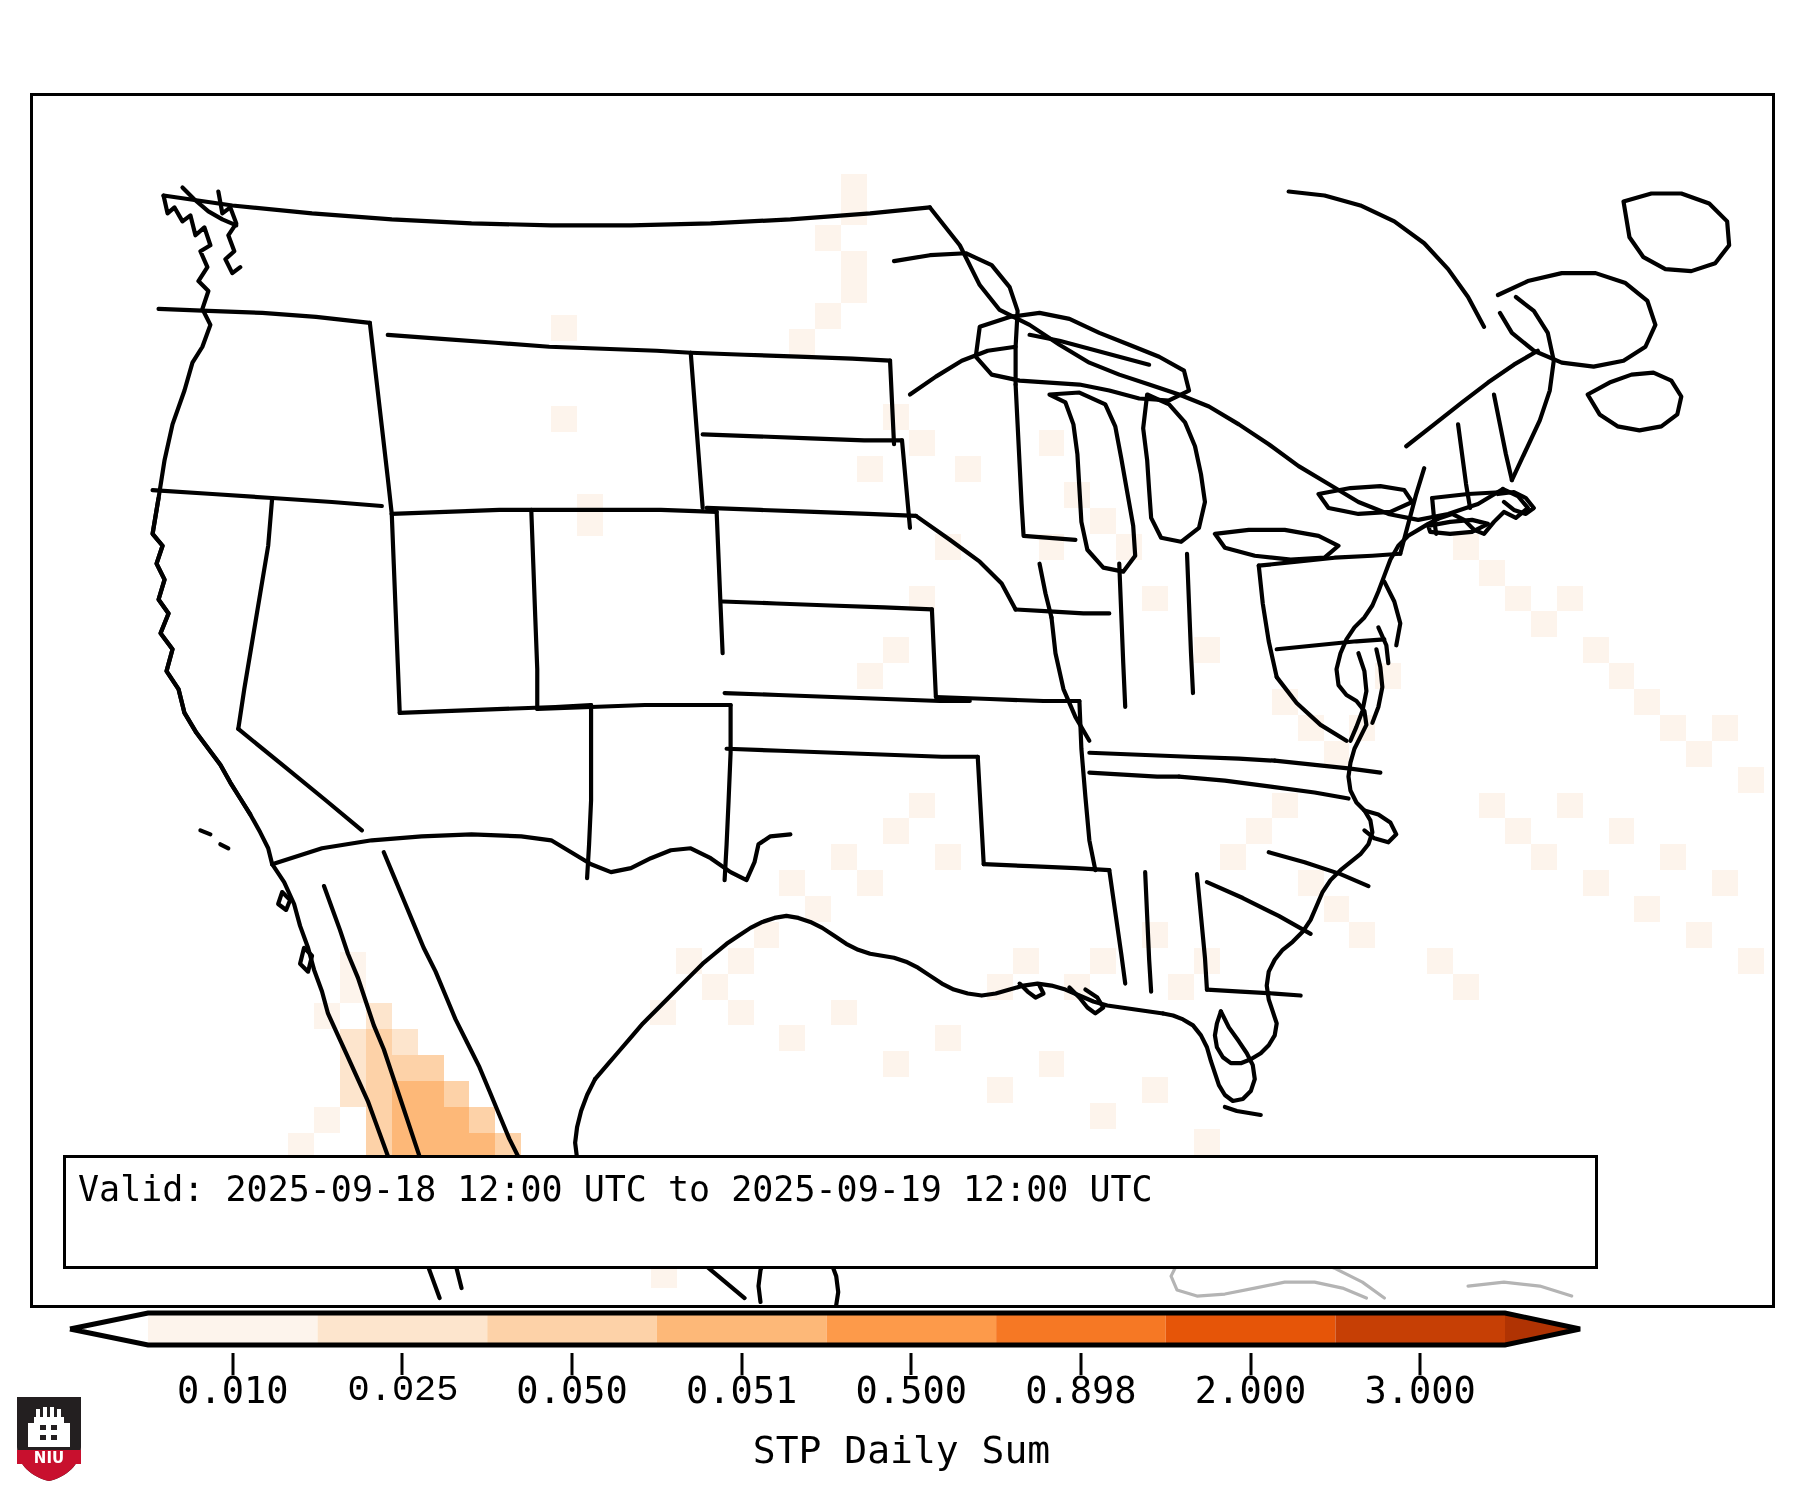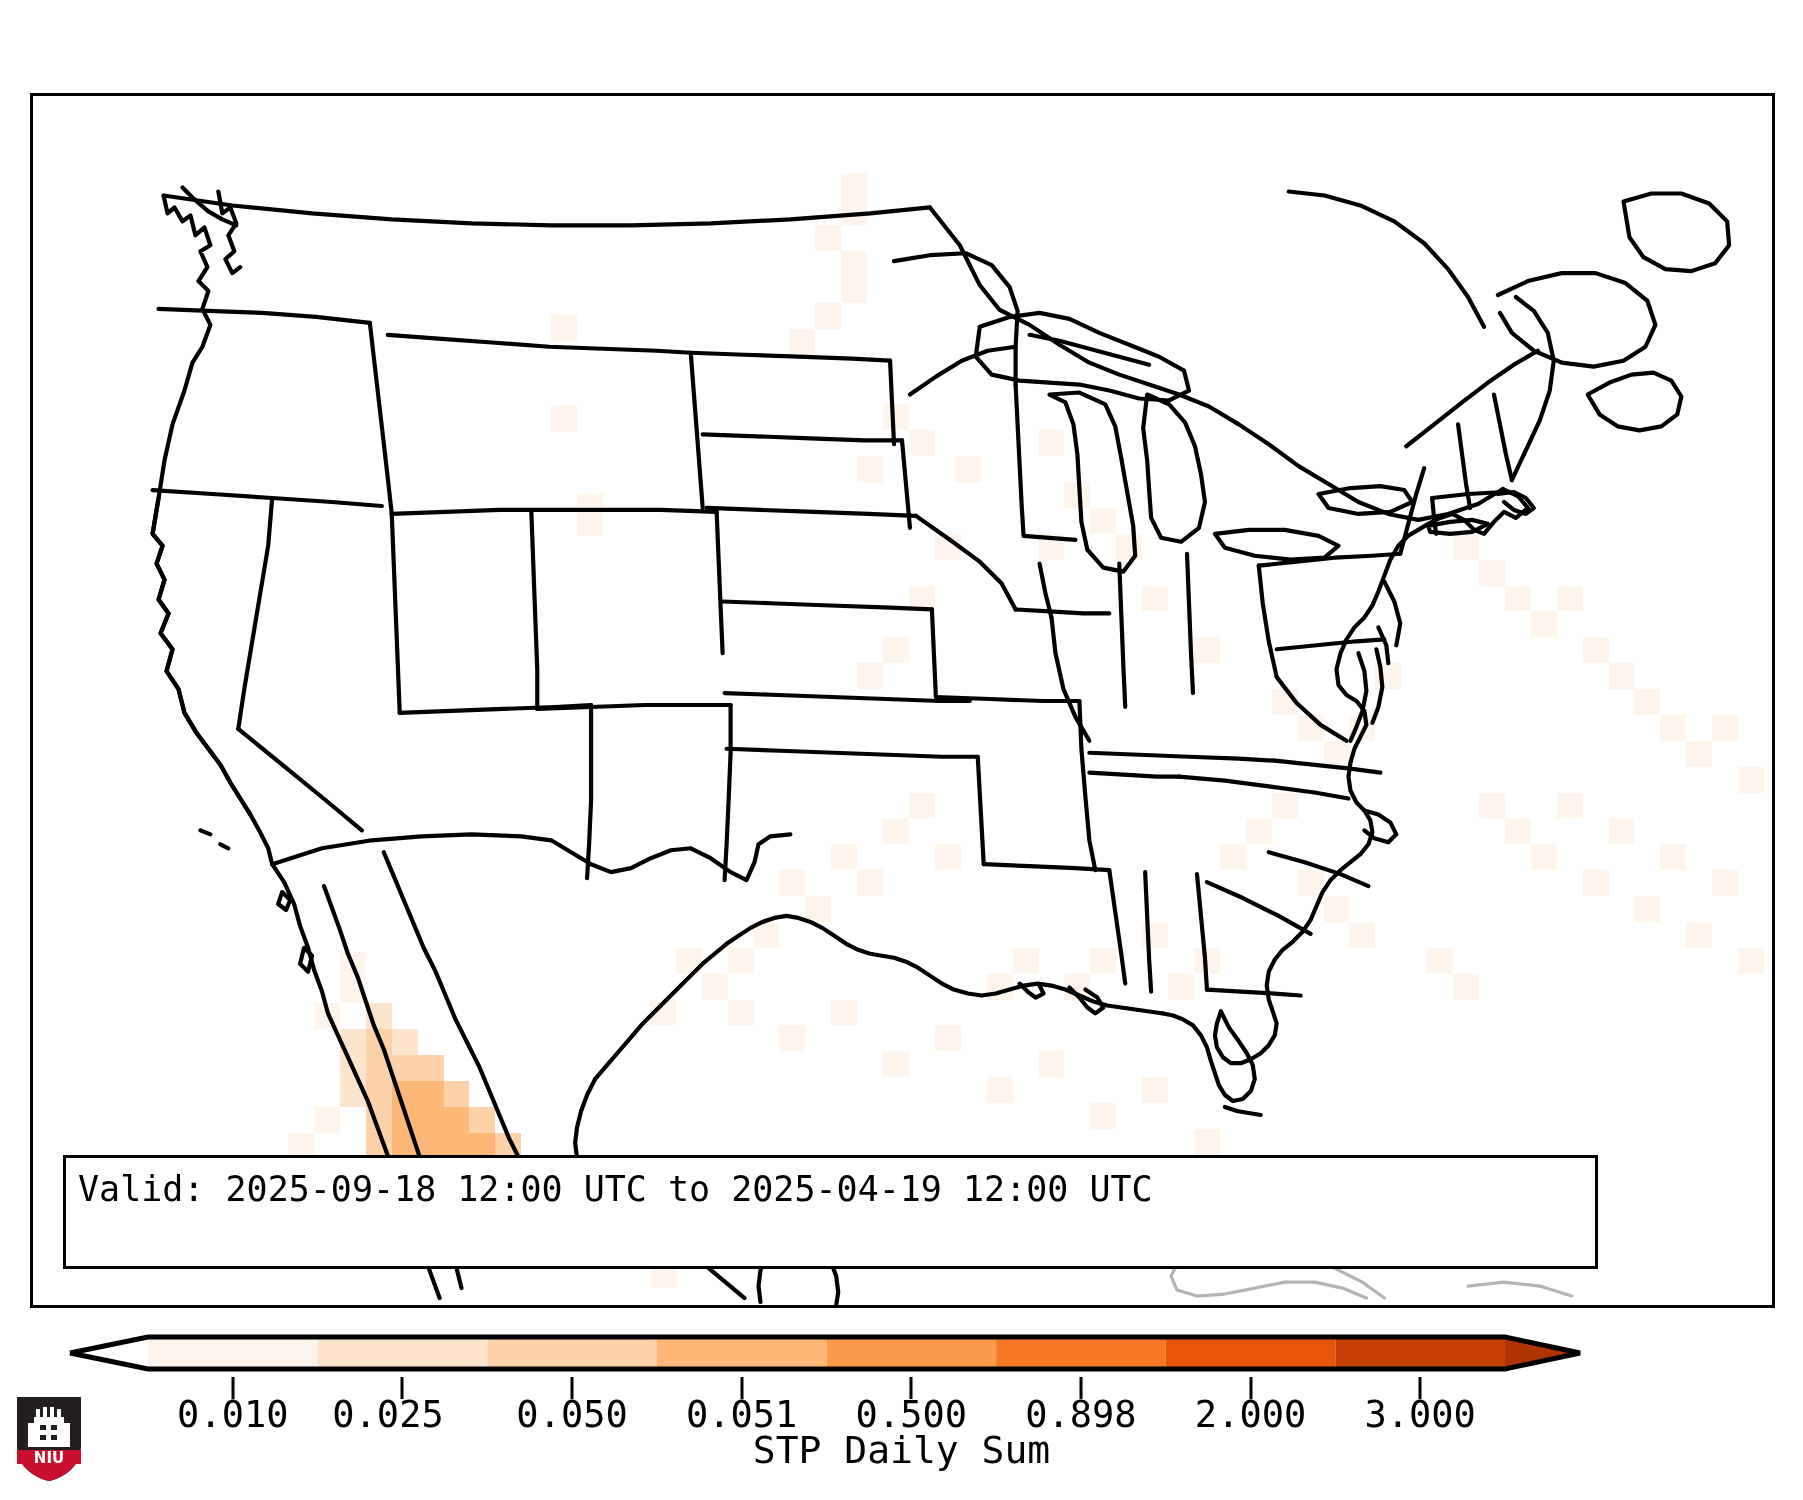--- a/index.html
+++ b/index.html
@@ -26,21 +26,21 @@
     position:absolute;left:63px;top:1155px;width:1535px;height:114px;
     border:3px solid #000;background:#ffffff;box-sizing:border-box;
     padding:6px 0 0 12px;z-index:40;
   }
   .info-line{
     font-family:"DejaVu Sans Mono",monospace;
     font-size:35px;line-height:50px;color:#000;white-space:pre;
   }
 
   
-  #cbar-wrap{position:absolute;left:0;top:1305px;width:1803px;height:60px;z-index:30;margin-top:24px;}
+  #cbar-wrap{position:absolute;left:0;top:1305px;width:1803px;height:60px;z-index:30;}
   #cbar-svg{position:absolute;left:0;top:0;}
   #cbar-ticks{position:absolute;left:0;top:48px;width:1803px;height:70px;}
   .tick-label{
     position:absolute;top:16px;transform:translateX(-50%);
     font-family:"DejaVu Sans Mono",monospace;font-size:37px;color:#000;white-space:pre;
   }
   .tick-mark{position:absolute;top:0;width:3px;height:22px;background:#000;transform:translateX(-50%);}
   #cbar-title{
     position:absolute;left:0;top:1428px;width:1803px;text-align:center;
     font-family:"DejaVu Sans Mono",monospace;font-size:38px;color:#000;
@@ -362,21 +362,21 @@
         <path d="M1000,240 L1030,246 L1060,254 L1090,262 L1120,270"></path>
         <path d="M1356,488 L1366,508 L1372,530 L1368,552"></path>
         <path d="M1350,534 L1358,552 L1360,570"></path>
 
       </g>
     </svg>
 
   </div>
 
   <div id="info-box">
-    <div class="info-line">Valid: 2025-09-18 12:00 UTC to 2025-04-19 12:00 UTC</div>
+    <div class="info-line">Valid: 2025-09-18 12:00 UTC to 2025-09-19 12:00 UTC</div>
   </div>
 
   <div id="cbar-wrap">
     <svg id="cbar-svg" width="1803" height="60" viewBox="0 0 1803 60">
       <g id="cbar-bands">
           <rect x="148" y="8" width="169.625" height="32" fill="#fdf4ec"></rect>
           <rect x="317.625" y="8" width="169.625" height="32" fill="#fde5cd"></rect>
           <rect x="487.25" y="8" width="169.625" height="32" fill="#fdd2a8"></rect>
           <rect x="656.875" y="8" width="169.625" height="32" fill="#fdb878"></rect>
           <rect x="826.5" y="8" width="169.625" height="32" fill="#fd9a4a"></rect>
@@ -385,21 +385,21 @@
           <rect x="1335.375" y="8" width="169.625" height="32" fill="#c63f05"></rect>
         </g>
       <polygon id="cbar-left-arrow" points="148,8 148,40 70,24" fill="#ffffff" stroke="none"></polygon>
       <polygon id="cbar-right-arrow" points="1505,8 1505,40 1580,24" fill="#b03303" stroke="none"></polygon>
       <polyline points="70,24 148,8 1505,8 1580,24 1505,40 148,40 70,24" fill="none" stroke="#000000" stroke-width="5" stroke-linejoin="miter"></polyline>
     </svg>
     <div id="cbar-ticks">
         <div class="tick-mark" style="left: 232.812px;"></div>
         <div class="tick-label" style="left: 232.812px;">0.010</div>
         <div class="tick-mark" style="left: 402.438px;"></div>
-        <div class="tick-label" style="left: 388px;">0.025</div>
+        <div class="tick-label" style="left: 403px; font-family: Liberation Mono, monospace;">0.025</div>
         <div class="tick-mark" style="left: 572.062px;"></div>
         <div class="tick-label" style="left: 572.062px;">0.050</div>
         <div class="tick-mark" style="left: 741.688px;"></div>
         <div class="tick-label" style="left: 741.688px;">0.051</div>
         <div class="tick-mark" style="left: 911.312px;"></div>
         <div class="tick-label" style="left: 911.312px;">0.500</div>
         <div class="tick-mark" style="left: 1080.94px;"></div>
         <div class="tick-label" style="left: 1080.94px;">0.898</div>
         <div class="tick-mark" style="left: 1250.56px;"></div>
         <div class="tick-label" style="left: 1250.56px;">2.000</div>

